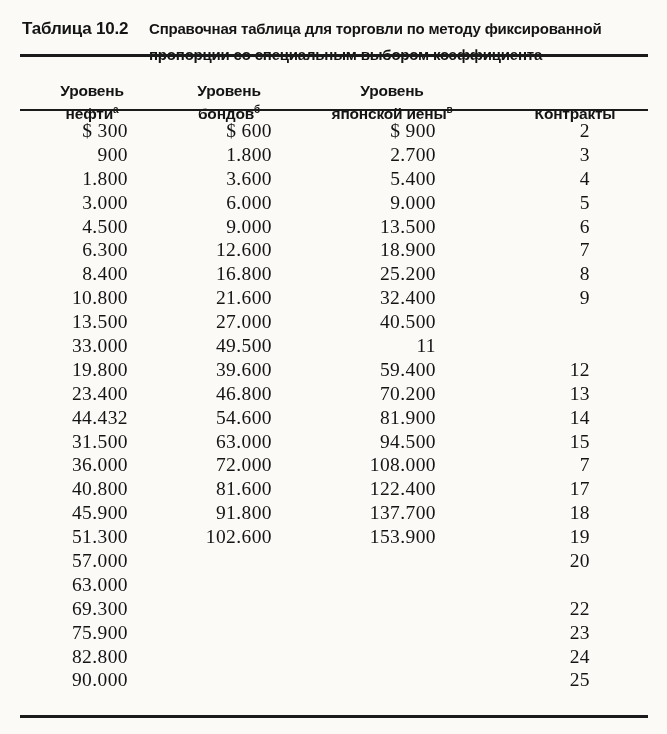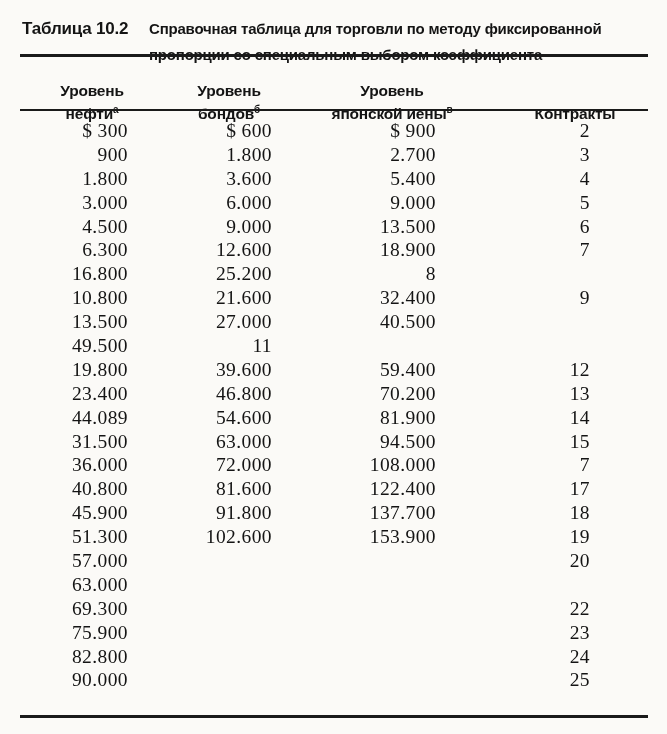--- a/index.html
+++ b/index.html
@@ -131,53 +131,55 @@
     <div class="cell">13.500</div>
     <div class="cell">6</div>
   </div>
       <div class="trow">
     <div class="cell">6.300</div>
     <div class="cell">12.600</div>
     <div class="cell">18.900</div>
     <div class="cell">7</div>
   </div>
       <div class="trow">
+    <div class="cell">8.400</div>
     <div class="cell">16.800</div>
     <div class="cell">25.200</div>
     <div class="cell">8</div>
   </div>
       <div class="trow">
     <div class="cell">10.800</div>
     <div class="cell">21.600</div>
     <div class="cell">32.400</div>
     <div class="cell">9</div>
   </div>
       <div class="trow">
     <div class="cell">13.500</div>
     <div class="cell">27.000</div>
     <div class="cell">40.500</div>
   </div>
       <div class="trow">
+    <div class="cell">33.000</div>
     <div class="cell">49.500</div>
     <div class="cell">11</div>
   </div>
       <div class="trow">
     <div class="cell">19.800</div>
     <div class="cell">39.600</div>
     <div class="cell">59.400</div>
     <div class="cell">12</div>
   </div>
       <div class="trow">
     <div class="cell">23.400</div>
     <div class="cell">46.800</div>
     <div class="cell">70.200</div>
     <div class="cell">13</div>
   </div>
       <div class="trow">
-    <div class="cell">44.089</div>
+    <div class="cell">44.432</div>
     <div class="cell">54.600</div>
     <div class="cell">81.900</div>
     <div class="cell">14</div>
   </div>
       <div class="trow">
     <div class="cell">31.500</div>
     <div class="cell">63.000</div>
     <div class="cell">94.500</div>
     <div class="cell">15</div>
   </div>

